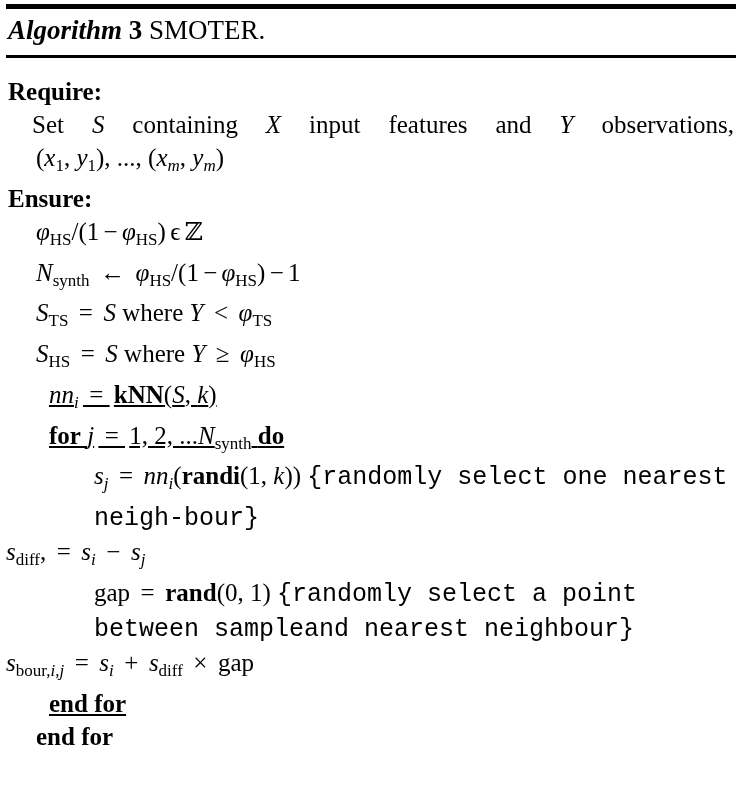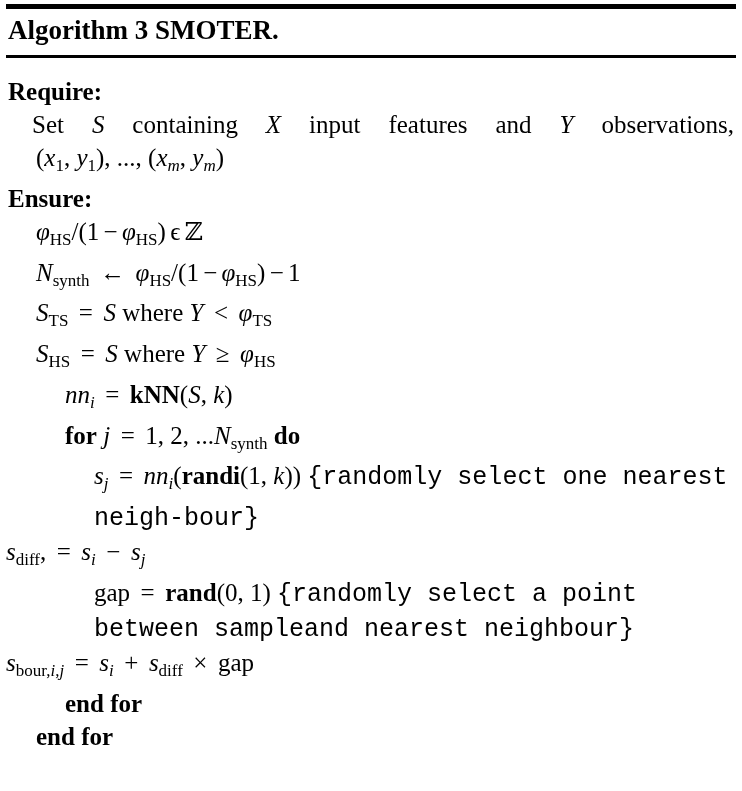--- a/index.html
+++ b/index.html
@@ -37,42 +37,42 @@
     margin: 3px 0 0 0;
   }
 
   
   .title-line {
     font-size: 27px;
     line-height: 38px;
     padding: 2px 0 3px 2px;
     white-space: nowrap;
   }
-  .title-line .alg-word { font-weight: bold; }
+  .title-line .alg-word { font-weight: bold; font-style: italic; }
   .title-line .alg-num  { font-weight: bold; }
-  .title-line .alg-name { font-weight: bold; }
+  .title-line .alg-name { font-weight: normal; }
 
   
   #alg-body {
     padding-top: 17px;
     font-size: 25px;
     line-height: 33px;
   }
 
   .line {
     white-space: nowrap;
     padding: 0;
   }
 
   .kw { font-weight: bold; }
 
   
   .ind0 { margin-left: 2px; }
   .ind1 { margin-left: 30px; }
-  .ind2 { margin-left: 59px; }
+  .ind2 { margin-left: 43px; text-decoration: underline; }
   .ind3 { }
 
   
   .mi { font-style: italic; }
   .mup { font-style: normal; }
   .sub {
     font-size: 0.68em;
     vertical-align: -0.28em;
     font-style: normal;
   }

